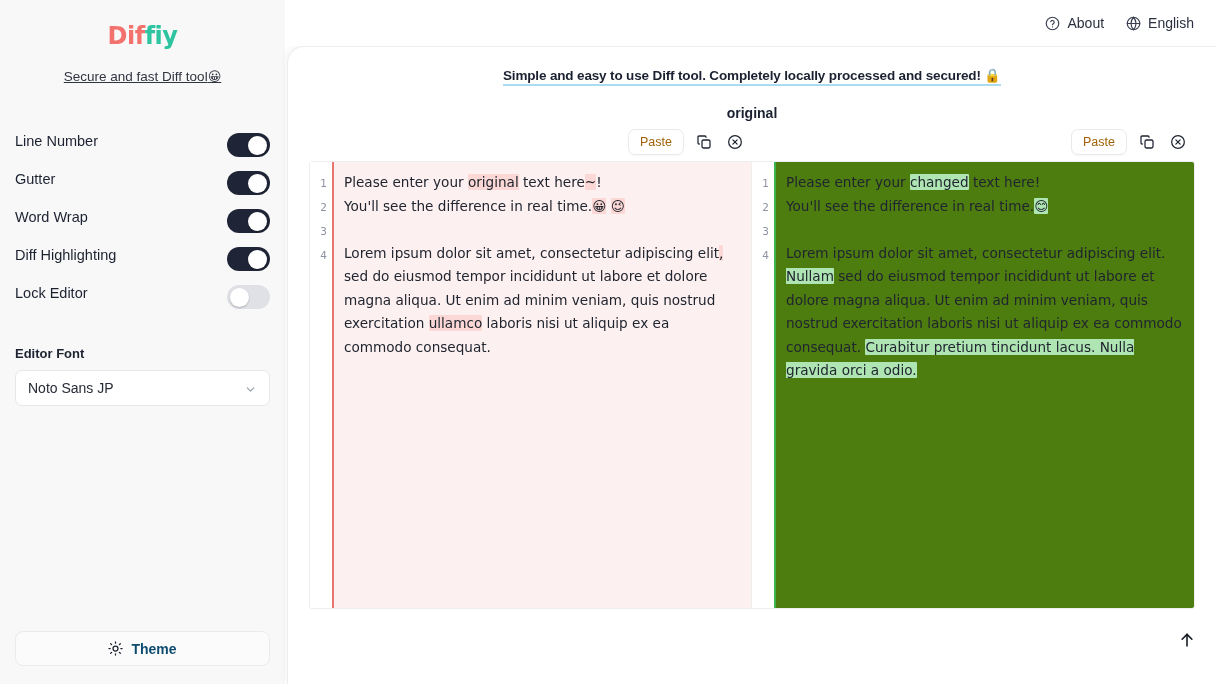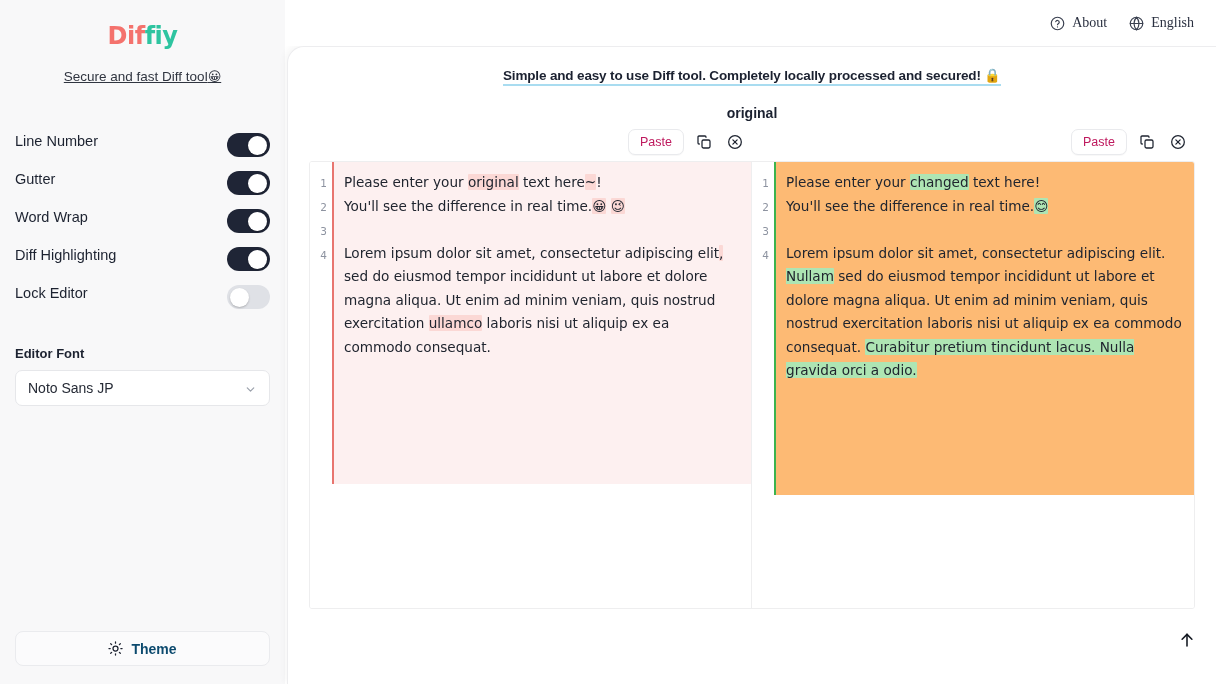--- a/index.html
+++ b/index.html
@@ -170,21 +170,20 @@
     background: #ffffff;
     z-index: 5;
   }
   .topnav-item {
     display: flex;
     align-items: center;
     gap: 7px;
     font-size: 14px;
     color: #2a3040;
     cursor: pointer;
-    font-family: Liberation Serif, serif;
   }
   .topnav-item svg { width: 15px; height: 15px; color: #3a4050; display:block; }
 
   
   .main {
     position: absolute;
     left: 287px;
     top: 46px;
     width: 929px;
     height: 638px;
@@ -240,21 +239,21 @@
   }
   .paste-btn {
     border: 1px solid #e9eaed;
     border-radius: 7px;
     background: #ffffff;
     height: 26px;
     padding: 0 11px;
     display: flex;
     align-items: center;
     font-size: 12.5px;
-    color: #be185d;
+    color: #a16207;
     cursor: pointer;
     box-shadow: 0 1px 1px rgba(0,0,0,.03);
   }
   .icon-btn {
     width: 22px;
     height: 22px;
     display: flex;
     align-items: center;
     justify-content: center;
     cursor: pointer;
@@ -306,32 +305,32 @@
     font-size: 13.6px;
     line-height: 23.5px;
     color: #20252f;
     border-left: 2.5px solid transparent;
   }
   .pane.left .code {
     background: #fdf0f0;
     border-left-color: #e8756f;
   }
   .pane.right .code {
-    background: #fdba74;
+    background: #4d7c0f;
     border-left-color: #3cb34e;
   }
   .code .line { min-height: 23.5px; white-space: normal; }
   .code .blank { height: 23.5px; }
 
   .hl-del { background: #fbd8d5; border-radius: 1px; }
   .hl-ins { background: #aee5b3; border-radius: 1px; }
 
   .pane-body {
     display: flex;
-    flex-direction: column;
+    flex-direction: row;
     flex: 1 1 auto;
     min-width: 0;
   }
   .pane-tail { flex: 1 1 auto; background: #ffffff; }
 
   .scroll-top {
     position: absolute;
     right: 17px;
     bottom: 32px;
     width: 24px;

